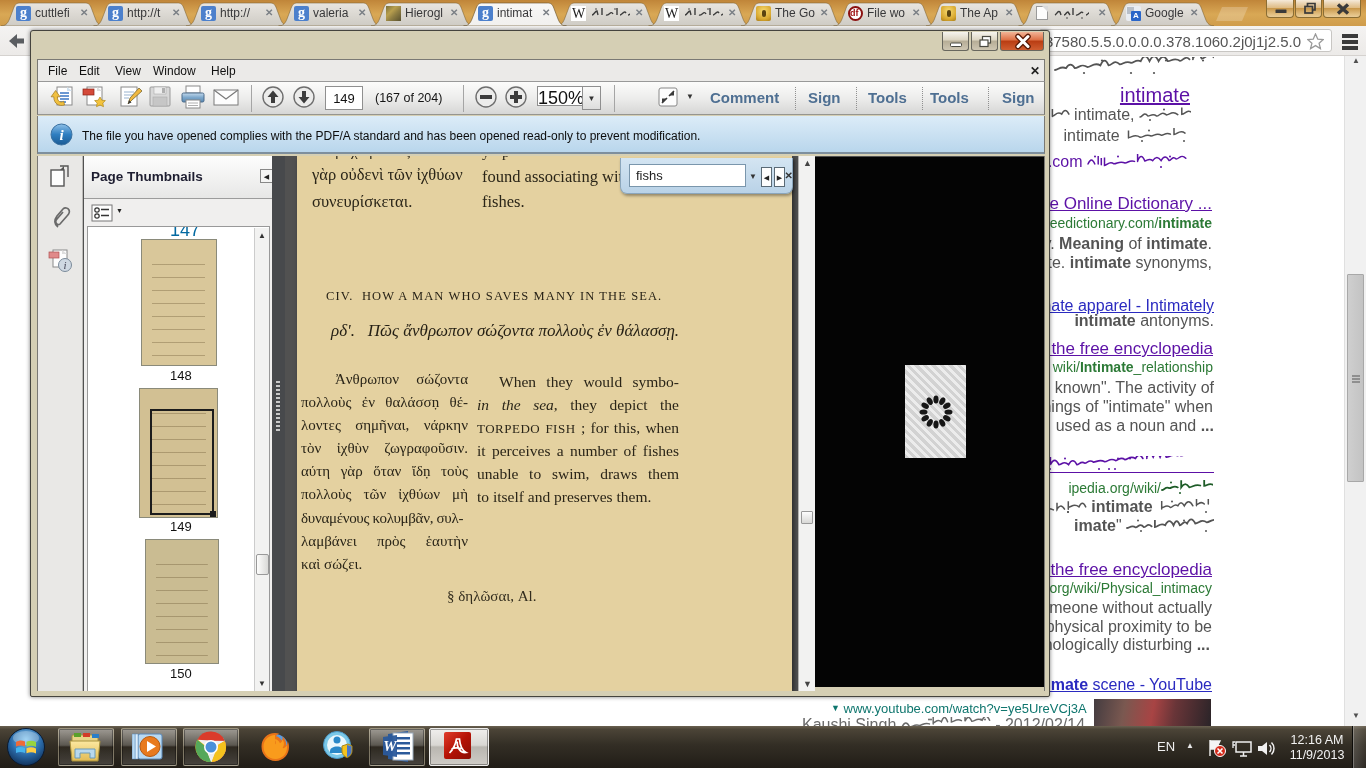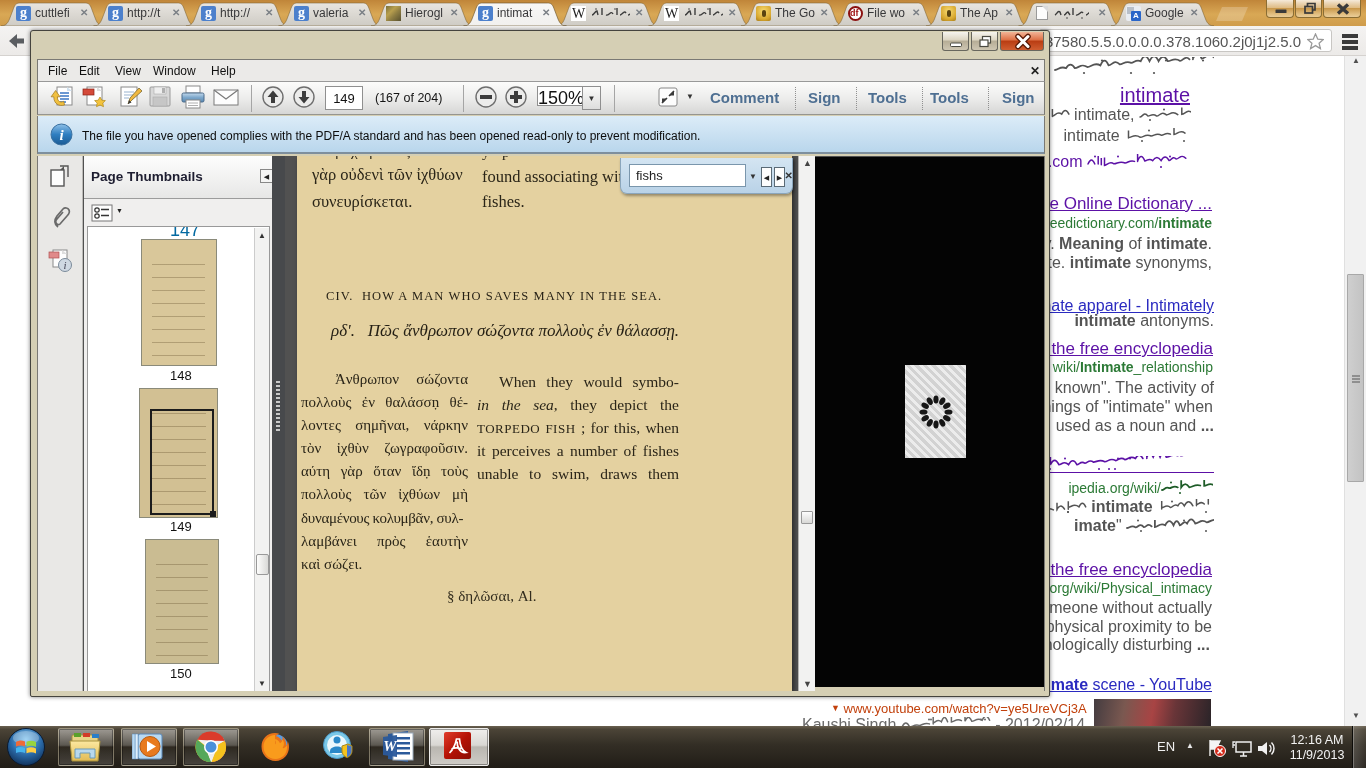--- a/index.html
+++ b/index.html
@@ -330,21 +330,21 @@
           <circle cx="12" cy="2.5" r="1" fill="#545454"></circle>
           <circle cx="15" cy="13.0" r="1" fill="#545454"></circle>
           <circle cx="80" cy="13.0" r="1" fill="#545454"></circle>
         </svg></div>
     <div class="rl " style="top:560px;right:154px;font-size:17px;color:#5c11a6;text-decoration:underline">a, the free encyclopedia</div>
     <div class="rl green" style="top:580px;right:154px;">org/wiki/Physical_intimacy</div>
     <div class="rl gray" style="top:599px;right:154px;">omeone without actually</div>
     <div class="rl gray" style="top:618px;right:154px;">physical proximity to be</div>
     <div class="rl gray" style="top:636px;right:156px;">chologically disturbing <b>...</b></div>
     <div class="rl " style="top:676px;right:154px;font-size:16px;color:#2a2ac0;text-decoration:underline"><b>timate</b> scene - YouTube</div>
-    <div class="abs" style="left:831px;top:701px;font-size:13px;color:#c2410c;white-space:nowrap"><span style="font-size:9px;vertical-align:2px">▼</span> www.youtube.com/watch?v=ye5UreVCj3A</div>
+    <div class="abs" style="left:831px;top:701px;font-size:13px;color:#0f766e;white-space:nowrap"><span style="font-size:9px;vertical-align:2px">▼</span> www.youtube.com/watch?v=ye5UreVCj3A</div>
     <div class="abs" style="left:802px;top:716px;font-size:16px;color:#6a6a6a;white-space:nowrap">Kaushi Singh <svg width="90" height="15" style="vertical-align:-2px">
           <path d="M1 10 q3.8 -7.9 7.7 0 c2.8 0 4.7 -3.0 9.4 -1.6 c3.1 0 5.1 -3.2 10.3 -1.5 m3.8 0 l0 -7.7 l0 6.5 c2.4 0 4.1 -4.9 8.2 -0.9 q3.1 -8.7 6.2 0 m3.8 0 l0 -7.2 l0 7.3 c3.0 0 5.0 -4.0 10.0 -1.3 m3.6 0 l0 -6.3 l0 7.0 q3.4 -8.0 6.8 0 c3.1 0 5.2 -3.9 10.4 -1.0 q3.7 -8.3 7.4 0" fill="none" stroke="#6a6a6a" stroke-width="1.5" stroke-linecap="round"></path>
           <circle cx="84" cy="2.5" r="1" fill="#6a6a6a"></circle>
           <circle cx="30" cy="2.5" r="1" fill="#6a6a6a"></circle>
           <circle cx="80" cy="2.5" r="1" fill="#6a6a6a"></circle>
           <circle cx="28" cy="2.5" r="1" fill="#6a6a6a"></circle>
         </svg> - 2012/02/14</div>
     <div class="abs" style="left:1094px;top:699px;width:117px;height:27px;background:linear-gradient(100deg,#443c40,#7a5850 26%,#a84444 50%,#693538 68%,#2a2428)"></div>
     <div class="abs" id="bscroll" style="left:1344px;top:56px;width:22px;height:670px;background:#f1f1f1;border-left:1px solid #e0e0e0">
       <div style="position:absolute;left:0;top:0;width:22px;height:15px;text-align:center;font-size:8px;color:#505050">▲</div>
@@ -546,20 +546,21 @@
             <div style="white-space:nowrap;text-align-last:auto;letter-spacing:-0.3px">δυναμένους κολυμβᾶν, συλ-</div>
             <div>λαμβάνει πρὸς ἑαυτὴν</div>
             <div style="text-align-last:left">καὶ σώζει.</div>
           </div>
           <div id="ecol">
             <div style="padding-left:22px">When they would symbo-</div>
             <div><i>in the sea</i>, they depict the</div>
             <div><span style="font-size:13px;letter-spacing:0.5px">TORPEDO FISH</span> ; for this, when</div>
             <div>it perceives a number of fishes</div>
             <div>unable to swim, draws them</div>
+            <div style="text-align-last:left">to itself and preserves them.</div>
           </div>
           <div style="position:absolute;left:150px;top:432px;font-size:15px;color:#332d1e">§ δηλῶσαι, Al.</div>
         </div>
       </div>
       <div class="abs" id="docscroll">
         <span style="position:absolute;left:4px;top:2px;font-size:9px;color:#444">▲</span>
         <div style="position:absolute;left:2px;top:355px;width:12px;height:13px;background:linear-gradient(#fdfdfd,#d8d8d6);border:1px solid #999;border-radius:1px"></div>
         <span style="position:absolute;left:4px;bottom:2px;font-size:9px;color:#444">▼</span>
       </div>
       <div class="abs" id="blackbox">

